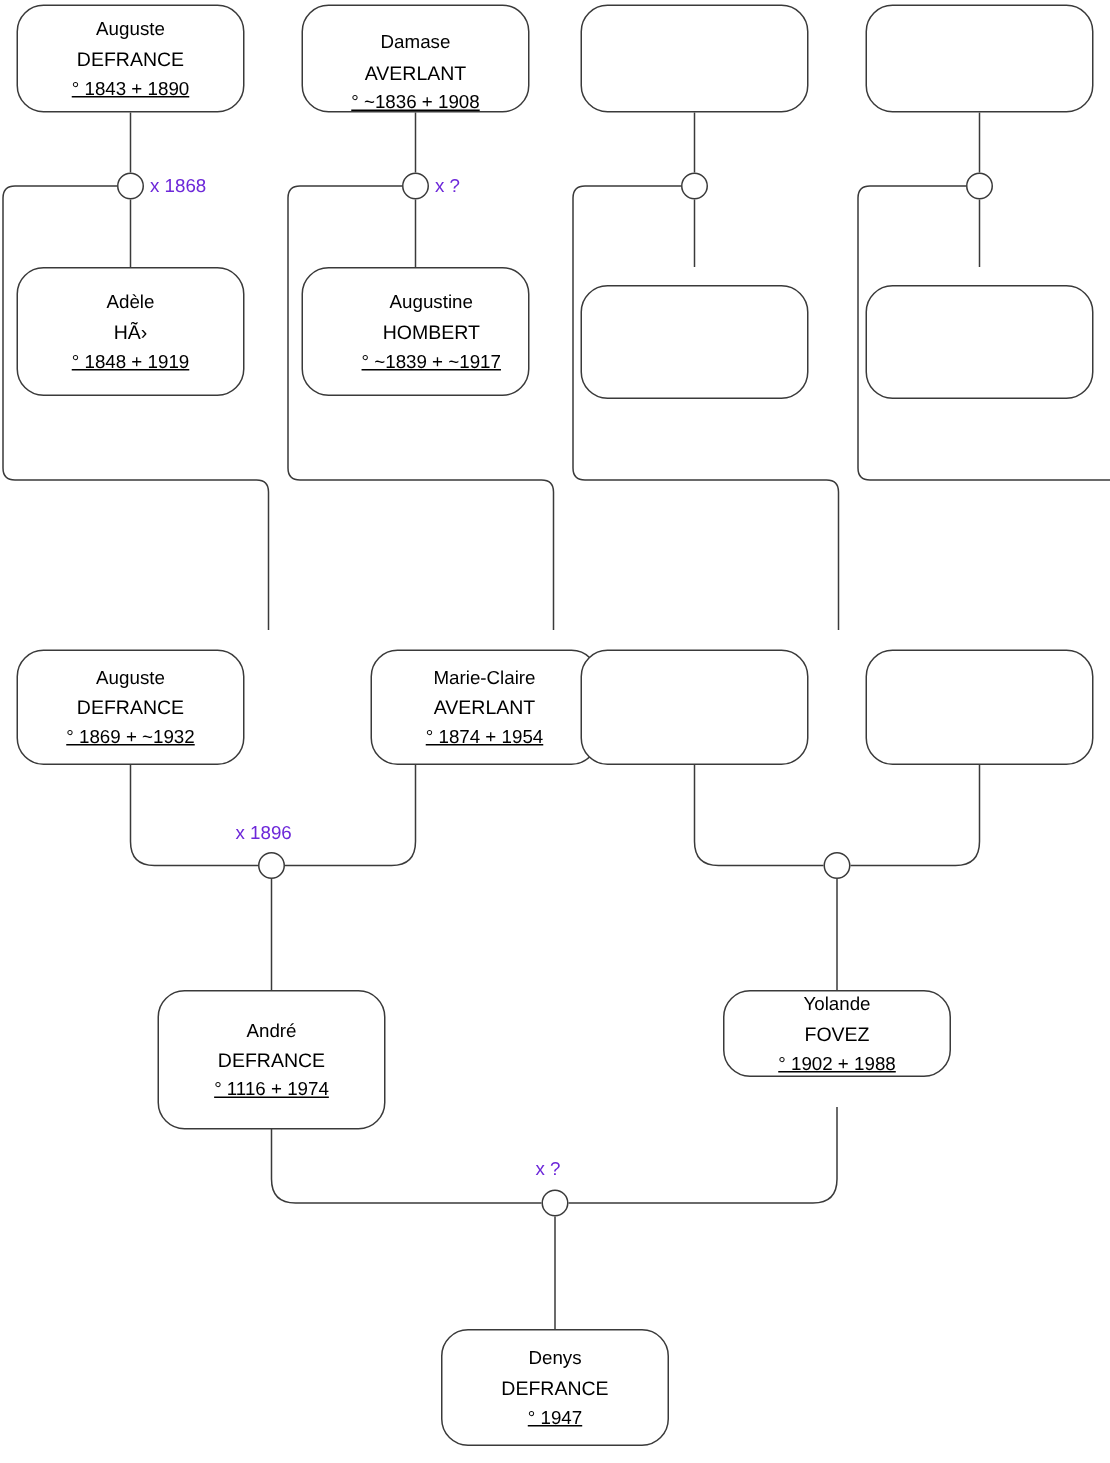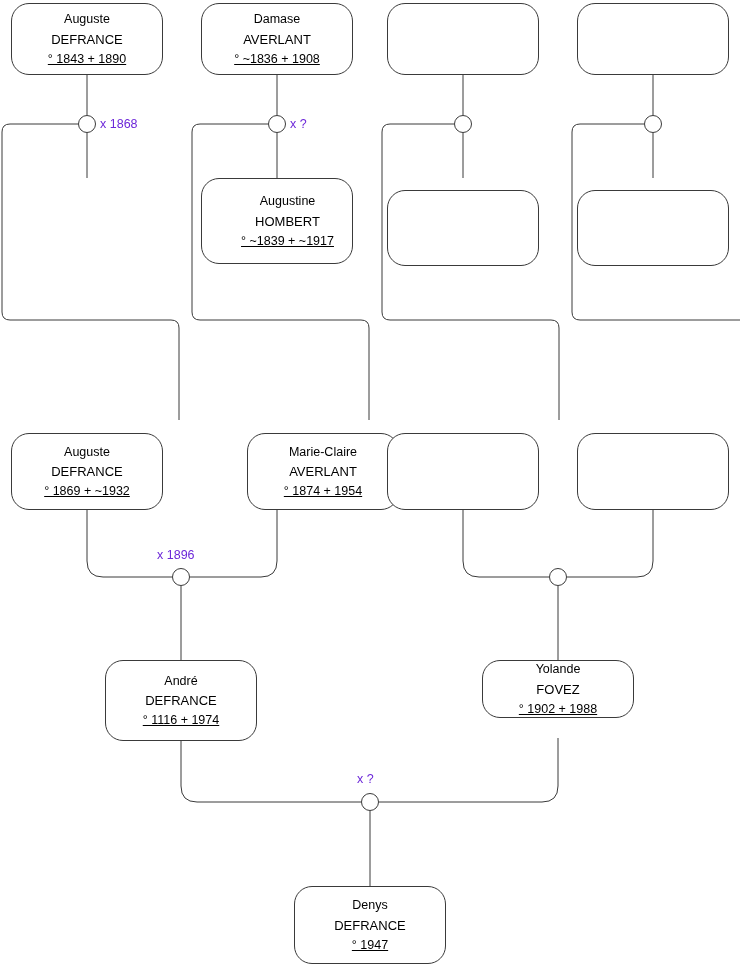--- a/index.html
+++ b/index.html
@@ -106,21 +106,21 @@
     <path d="M 558,738 L 558,786 Q 558,802 542,802 L 379,802"></path>
     <path d="M 370,811 L 370,886"></path>
   </svg>
 
   <div class="person-box" style="left:11px; top:3px; width:152px; height:72px;">
     <div class="person-given">Auguste</div>
     <div class="person-surname">DEFRANCE</div>
     <div class="person-dates">° 1843 + 1890</div>
   </div>
 
-  <div class="person-box" style="left:201px; top:3px; width:152px; height:72px;">
+  <div class="person-box" style="left:201px; top:3px; width:152px; height:72px;justify-content:flex-end;">
     <div class="person-given">Damase</div>
     <div class="person-surname">AVERLANT</div>
     <div class="person-dates">° ~1836 + 1908</div>
   </div>
 
   <div class="person-box empty" style="left:387px; top:3px; width:152px; height:72px;">
     
     
     
   </div>
@@ -136,20 +136,25 @@
 
   <div class="union-node" style="left:268px; top:115px;"></div>
   <div class="union-label" style="left:290px; top:117px;">x ?</div>
 
   <div class="union-node" style="left:454px; top:115px;"></div>
   <div class="union-label" style="left:476px; top:117px;"></div>
 
   <div class="union-node" style="left:644px; top:115px;"></div>
   <div class="union-label" style="left:666px; top:117px;"></div>
 
+  <div class="person-box" style="left:11px; top:178px; width:152px; height:86px;">
+    <div class="person-given">Adèle</div>
+    <div class="person-surname">HÃ›</div>
+    <div class="person-dates">° 1848 + 1919</div>
+  </div>
 
   <div class="person-box" style="left:201px; top:178px; width:152px; height:86px;padding-left:21px;">
     <div class="person-given">Augustine</div>
     <div class="person-surname">HOMBERT</div>
     <div class="person-dates">° ~1839 + ~1917</div>
   </div>
 
   <div class="person-box empty" style="left:387px; top:190px; width:152px; height:76px;">
     
     
@@ -185,21 +190,21 @@
     
     
   </div>
 
   <div class="union-label" style="left:157px; top:548px;">x 1896</div>
   <div class="union-node" style="left:172px; top:568px;"></div>
 
   <div class="union-label" style="left:534px; top:548px;"></div>
   <div class="union-node" style="left:549px; top:568px;"></div>
 
-  <div class="person-box" style="left:105px; top:660px; width:152px; height:81px;">
+  <div class="person-box" style="left:105px; top:660px; width:152px; height:93px;">
     <div class="person-given">André</div>
     <div class="person-surname">DEFRANCE</div>
     <div class="person-dates">° 1116 + 1974</div>
   </div>
 
   <div class="person-box" style="left:482px; top:660px; width:152px; height:58px;">
     <div class="person-given">Yolande</div>
     <div class="person-surname">FOVEZ</div>
     <div class="person-dates">° 1902 + 1988</div>
   </div>

